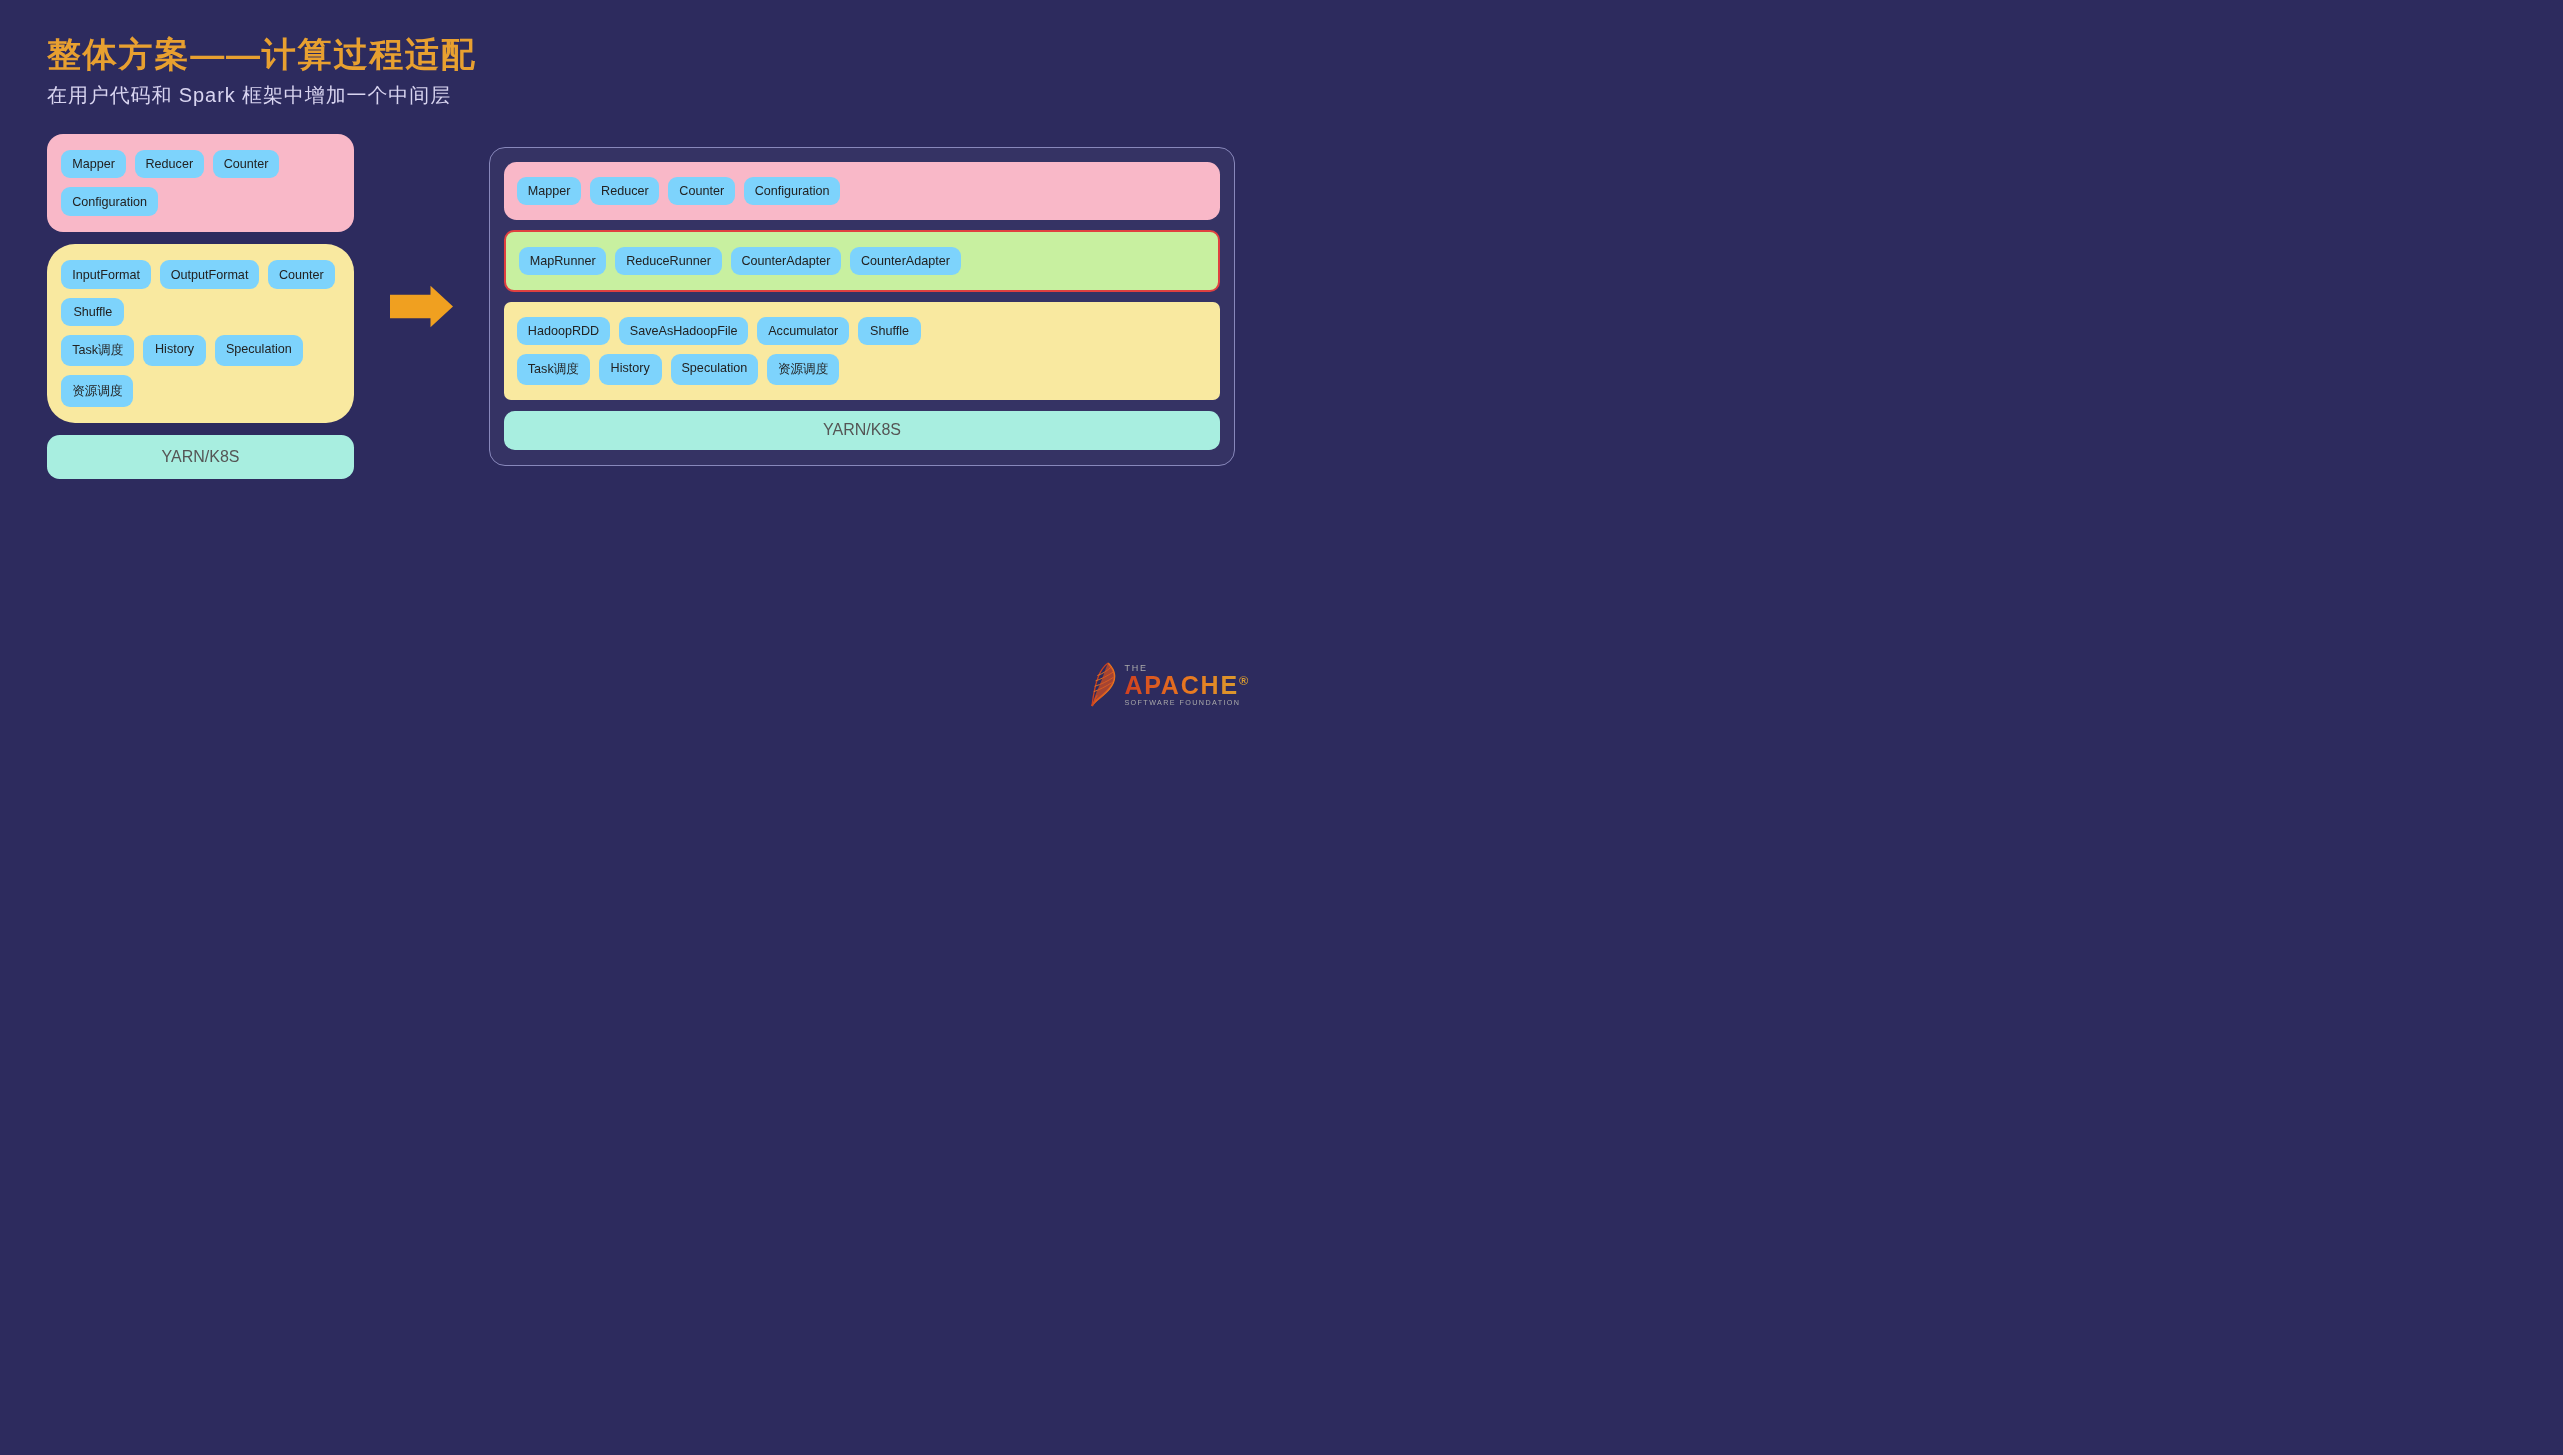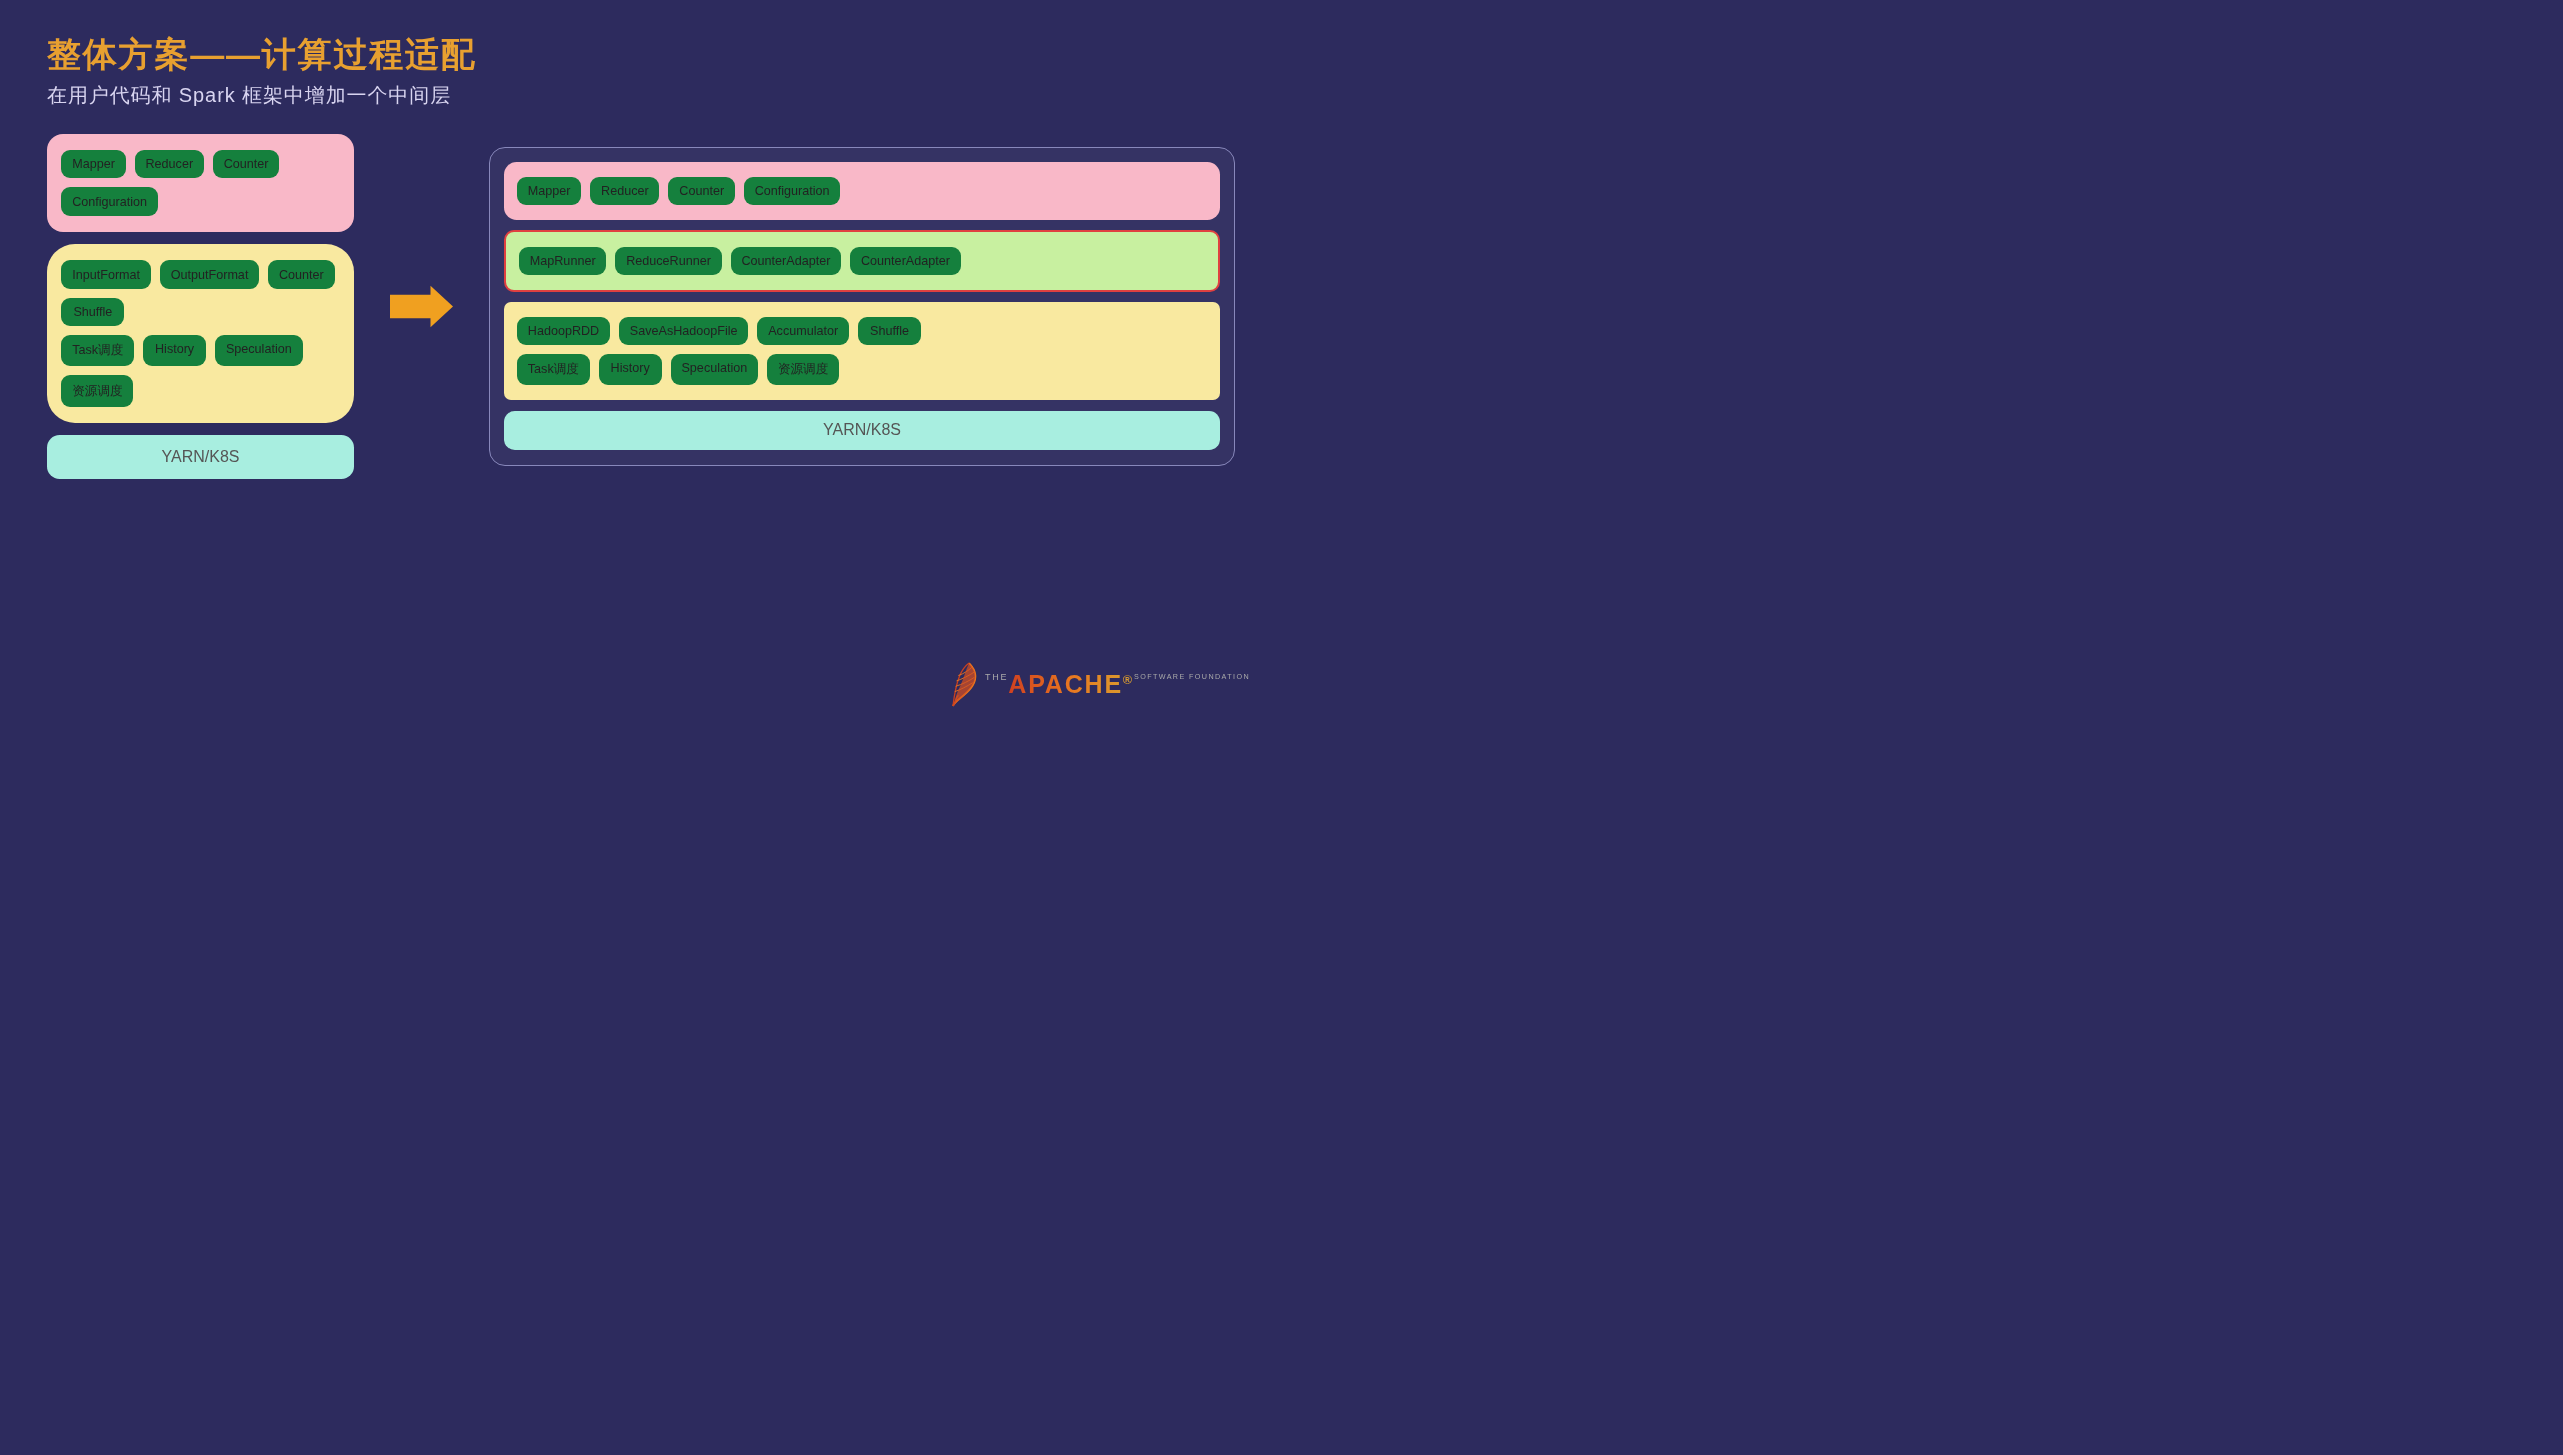--- a/index.html
+++ b/index.html
@@ -76,21 +76,21 @@
       gap: 9px;
       flex-wrap: wrap;
       justify-content: flex-start;
     }
 
     .item-row + .item-row {
       margin-top: 9px;
     }
 
     .chip {
-      background: #15803d;
+      background: #7dd3fc;
       border-radius: 9px;
       padding: 7.2px 10.8px;
       font-size: 12.6px;
       color: #222;
       white-space: nowrap;
       text-align: center;
       min-width: 63px;
     }
 
     .yarn-label {
@@ -162,21 +162,21 @@
       gap: 7.2px;
     }
 
     .feather-svg {
       width: 34px;
       height: 47px;
     }
 
     .apache-text {
       display: flex;
-      flex-direction: row;
+      flex-direction: column;
       align-items: flex-start;
     }
 
     .apache-the {
       font-size: 9px;
       color: #aaa;
       letter-spacing: 1.8px;
     }
 
     .apache-name {

